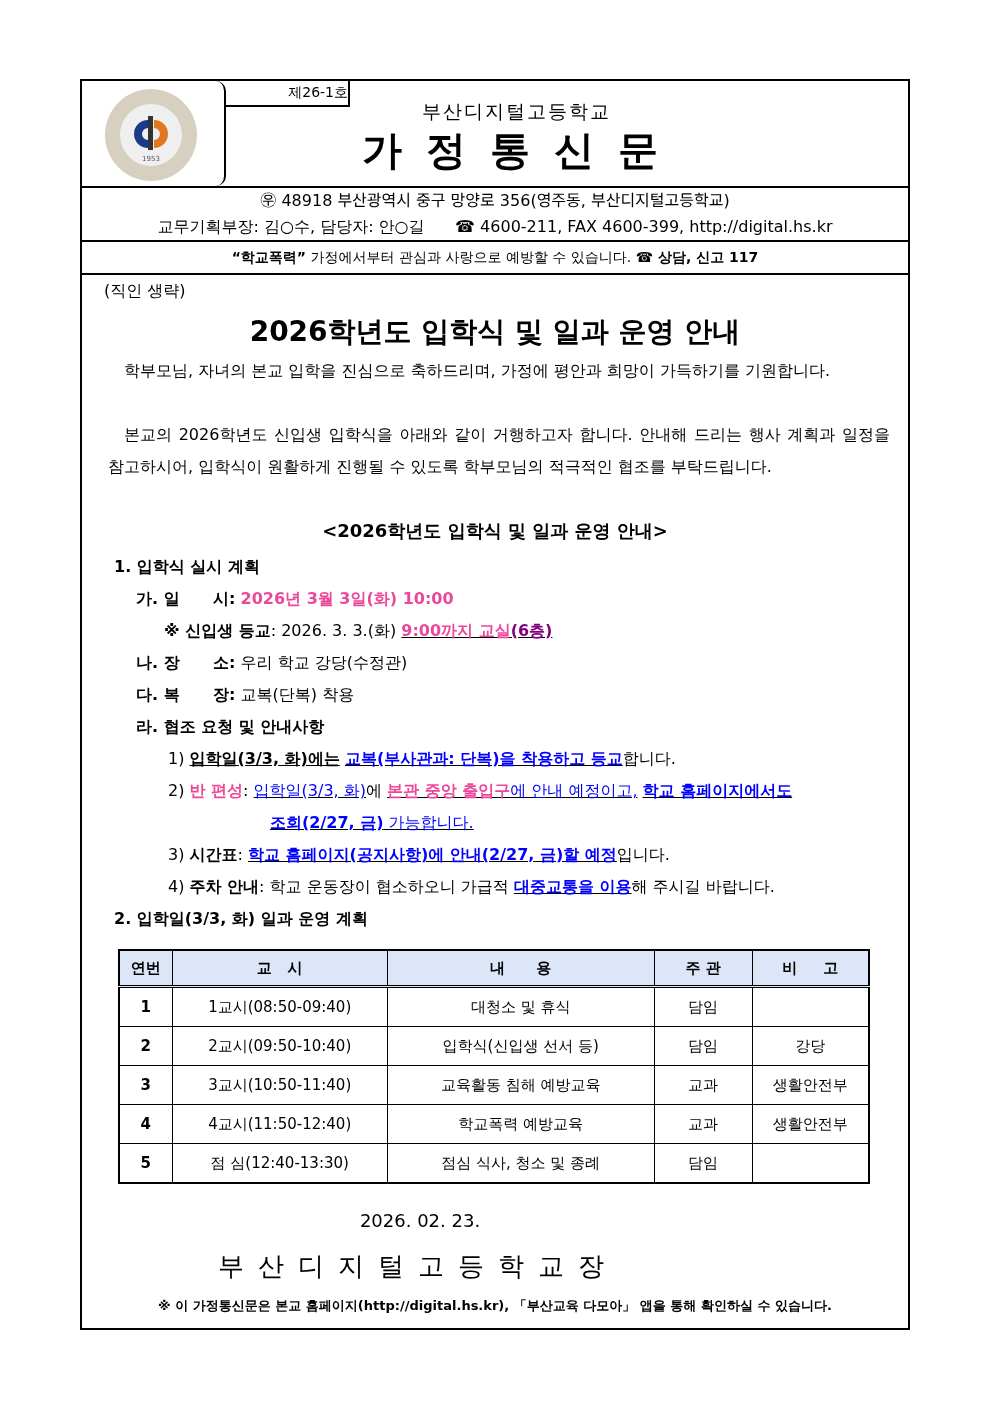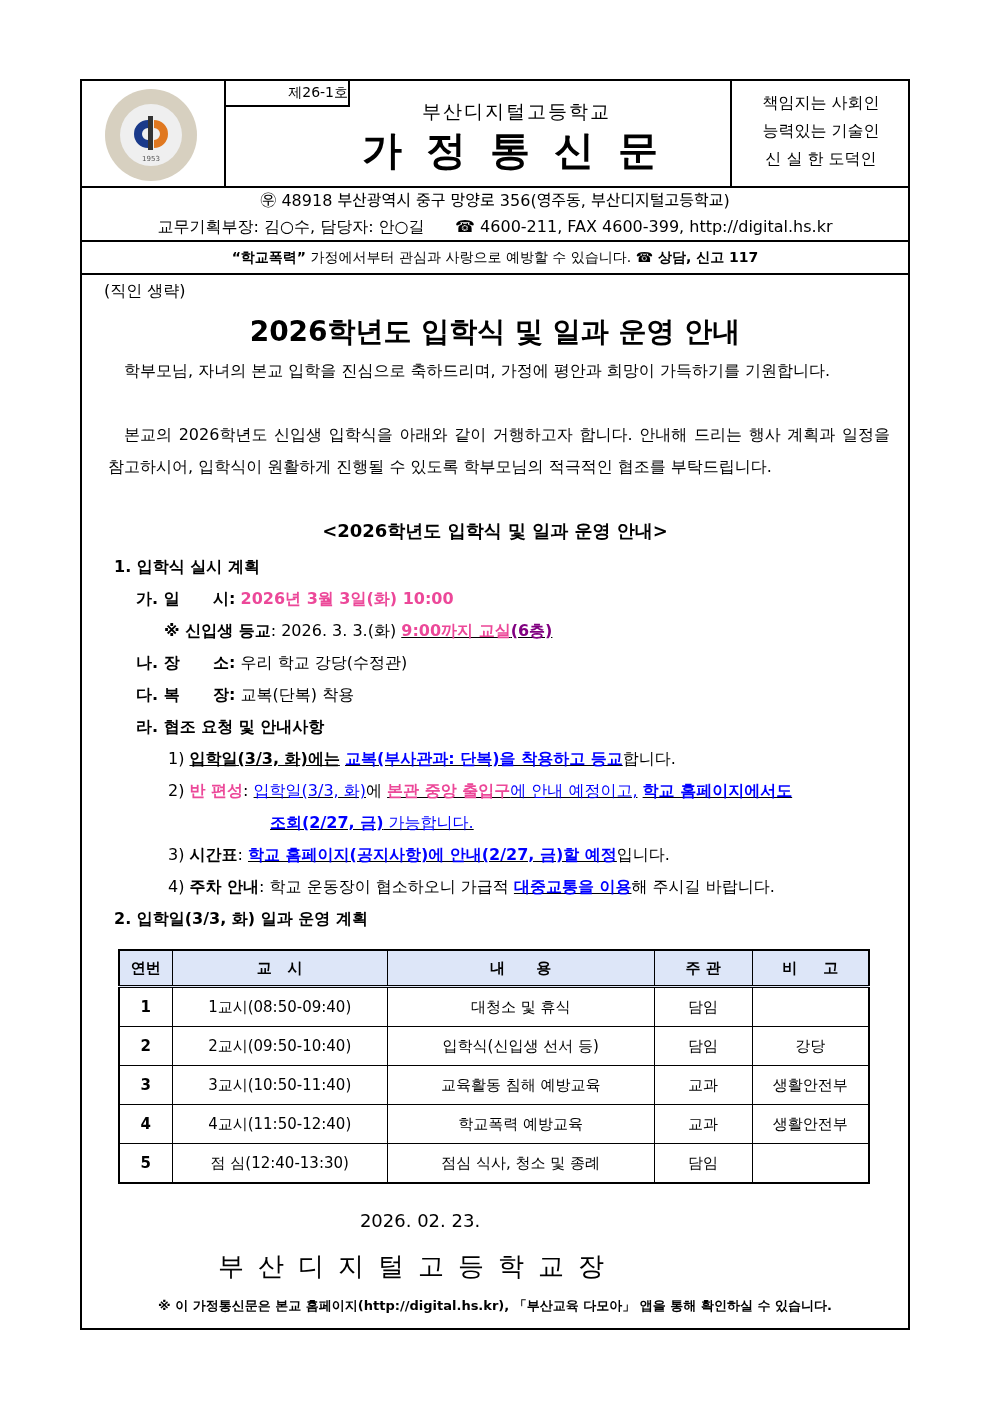--- a/index.html
+++ b/index.html
@@ -1,19 +1,19 @@
 <!DOCTYPE html>
 <html><head>
 <meta charset="utf-8">
 <style>
   html, body { margin:0; padding:0; background:#fff; }
   body { width:992px; height:1403px; position:relative; font-family:"DejaVu Sans", sans-serif; color:#000; }
   .page { position:absolute; left:80px; top:79px; width:830px; height:1251px; border:2px solid #000; box-sizing:border-box; }
   .hdr { position:absolute; left:0; top:0; width:826px; height:105px; border-bottom:2px solid #000; }
-  .logo-cell { position:absolute; left:0; top:0; width:142px; height:105px; border-right:2px solid #000; }
+  .logo-cell { position:absolute; left:0; top:0; width:142px; height:105px; border-right:2px solid #000;border-radius:10px; }
   .logo { position:absolute; left:22px; top:7px; width:94px; height:94px; }
   .issue { position:absolute; left:144px; top:0; width:122px; height:24px; border-right:2px solid #000; border-bottom:2px solid #000; font-size:14px; font-weight:normal; text-align:right; line-height:22px; }
   .school-name { position:absolute; left:340px; top:18px; font-size:19px; letter-spacing:2px; }
   .doc-title { position:absolute; left:280px; top:42px; font-family:"DejaVu Serif", serif; font-size:40px; letter-spacing:24px; font-weight:bold; }
   .motto-cell { position:absolute; left:648px; top:0; width:178px; height:105px; border-left:2px solid #000; }
   .motto { position:absolute; left:0; width:178px; text-align:center; font-size:16px; }
   .addr { position:absolute; left:0; top:105px; width:826px; height:56px; border-bottom:2px solid #000; text-align:center; font-size:16px; line-height:26px; padding-top:2px; box-sizing:border-box; }
   .slogan { position:absolute; left:0; top:162px; width:826px; height:30px; border-bottom:2px solid #000; text-align:center; font-size:14px; line-height:28px; }
   .content { position:absolute; left:0; top:194px; width:826px; }
   .greeting { position:absolute; left:22px; top:6px; font-size:16px; }
@@ -47,25 +47,20 @@
         <circle cx="47" cy="47" r="31" fill="#efefef"></circle>
         <path d="M44 32 A14 14 0 1 0 44 60 L44 52 A6 6 0 1 1 44 40 Z" fill="#1a3a8a"></path>
         <rect x="44" y="28" width="5" height="34" fill="#333"></rect>
         <path d="M50 32 A14 14 0 1 1 50 60 L50 52 A6 6 0 1 0 50 40 Z" fill="#e07820"></path>
         <text x="47" y="73" font-size="7" text-anchor="middle" fill="#555" font-family="DejaVu Sans, sans-serif">1953</text>
       </svg>
     </div>
     <div class="issue">제26-1호</div>
     <div class="school-name">부산디지털고등학교</div>
     <div class="doc-title">가정통신문</div>
-    <div class="motto-cell">
-      <div class="motto" style="top:12px">책임지는 사회인</div>
-      <div class="motto" style="top:40px">능력있는 기술인</div>
-      <div class="motto" style="top:68px">신 실 한  도덕인</div>
-    </div>
   </div>
 
   <div class="addr">
     <div>
       <span>㉾</span>
       <span>48918 부산광역시 중구 망양로 356(영주동, 부산디지털고등학교)</span>
     </div>
     <div>
       <span>교무기획부장: 김○수, 담당자: 안○길</span>
       &nbsp;&nbsp;&nbsp;&nbsp;

